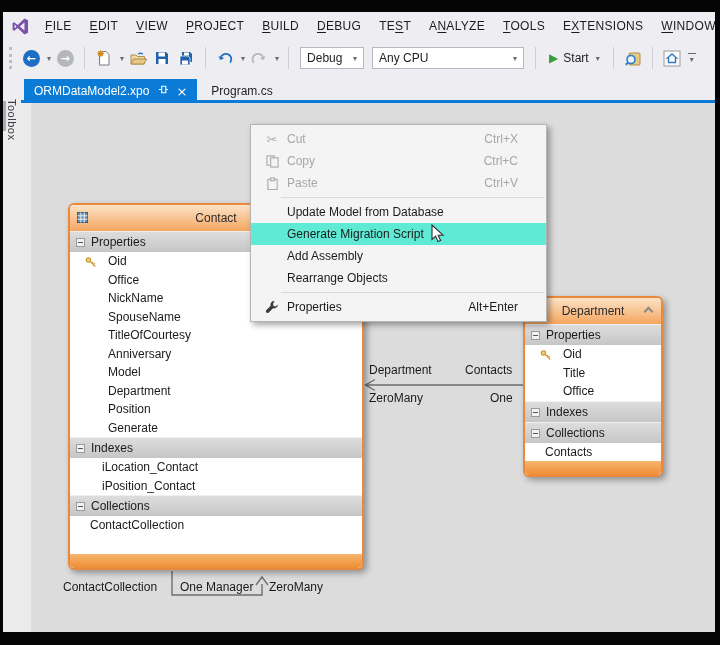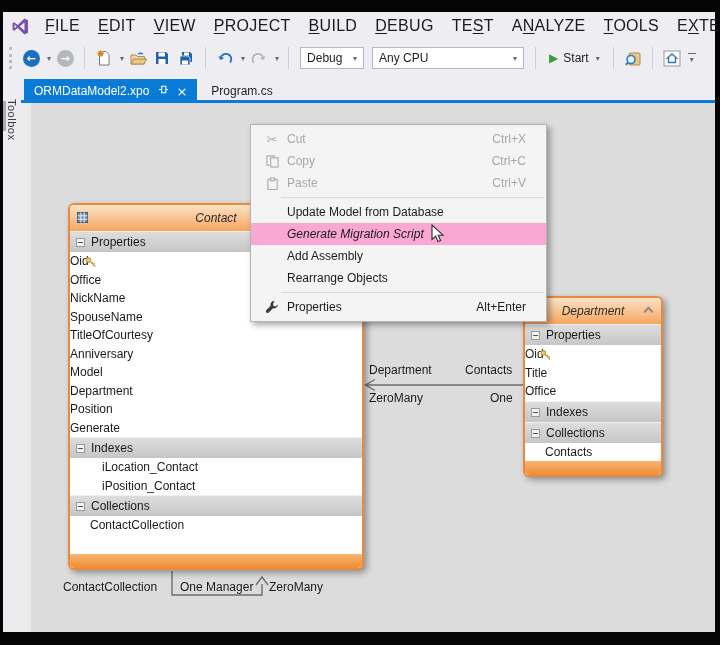--- a/index.html
+++ b/index.html
@@ -5,21 +5,21 @@
   * { margin:0; padding:0; box-sizing:border-box; }
   html,body { width:720px; height:645px; overflow:hidden; }
   body { font-family:"Liberation Sans", sans-serif; font-size:12px; color:#1B1B1B; background:#000; }
   .frame { position:relative; width:720px; height:645px; background:#050505; }
   .inner { position:absolute; left:3px; right:5px; top:12px; bottom:13px; background:#EEEEF2; }
 
   
   .menubar { height:28px; display:flex; align-items:center; background:#EEEEF2; padding-left:8px; }
   .vs-logo { display:inline-flex; margin-right:6px; }
   .menu-items { display:flex; height:100%; align-items:center; }
-  .menu-item { padding:0 9px; font-size:16px; letter-spacing:.3px; color:#1B1B1B; cursor:default; white-space:nowrap; }
+  .menu-item { padding:0 9px; font-size:12px; letter-spacing:.3px; color:#1B1B1B; cursor:default; white-space:nowrap; }
   .menu-item u { text-underline-offset:2px; }
 
   
   .toolbar { height:36px; display:flex; align-items:center; background:#EEEEF2; padding-left:6px; gap:4px; }
   .grip { width:4px; height:22px; border-left:3px dotted #B9BCC4; margin-right:4px; }
   .tbtn { display:inline-flex; align-items:center; justify-content:center; height:24px; min-width:20px; }
   .circle { width:17px; height:17px; border-radius:50%; display:flex; align-items:center; justify-content:center;
             font-family:"DejaVu Sans", sans-serif; font-size:11px; color:#fff; font-weight:bold; }
   .circle.back { background:#1E6FC4; }
   .circle.fwd  { background:#B4B7BC; }
@@ -51,50 +51,50 @@
   .toolbox-label { position:absolute; top:-4px; left:3px; writing-mode:vertical-rl; font-size:11px; color:#3B3B3B; letter-spacing:.5px; }
   .canvas { position:relative; flex:1; background:#DCDCDC; overflow:hidden; }
   .canvas-margin { position:absolute; left:0; top:0; bottom:0; width:9px; background:#EBEBEB; }
 
   
   .entity { position:absolute; background:#fff; border:2px solid #E9893E; border-radius:6px;
             box-shadow:3px 3px 6px rgba(0,0,0,.35); overflow:hidden; }
   #entity-contact { left:46px; top:100px; width:296px; height:367px; }
   #entity-department { left:501px; top:193px; width:140px; height:181px; }
   .ent-header { position:relative; height:26px; background:linear-gradient(#FCE3C6,#F5A55F);
-                display:flex; align-items:center; justify-content:center; font-size:12px; color:#2B2B2B;font-style:italic; }
+                display:flex; align-items:center; justify-content:center; font-size:12px; color:#2B2B2B; }
   .ent-header .grid-ic { position:absolute; left:7px; top:7px; }
   .ent-header .chev { position:absolute; right:9px; top:10px; width:7px; height:7px;
                       border-left:2px solid #8A8A8A; border-top:2px solid #8A8A8A; transform:rotate(45deg); }
   .section-header { position:relative; height:21px; background:linear-gradient(#DDDDDD,#C6C6C6);
                     display:flex; align-items:center; padding-left:21px; color:#1B1B1B; border-top:1px solid #EFEFEF; }
   .collapse-box { position:absolute; left:6px; top:6px; width:9px; height:9px; border:1px solid #9A9A9A; background:#F2F2F2; }
   .collapse-box::after { content:""; position:absolute; left:1px; right:1px; top:3px; border-top:1px solid #555; }
   .ent-row { position:relative; height:18.5px; line-height:18.5px; background:#fff; color:#1A1A1A; white-space:nowrap; }
-  .ent-row.sec-properties { }
+  .ent-row.sec-properties { padding-left:38px; }
   .ent-row.sec-indexes { padding-left:32px; }
   .ent-row.sec-collections { padding-left:20px; }
   .ent-row .key-ic { position:absolute; left:15px; top:3px; }
   .ent-footer { position:absolute; left:0; right:0; bottom:0; height:14px;
                 background:linear-gradient(#F7B56E,#EE8E35); border-radius:0 0 4px 4px; }
 
   
   .connectors { position:absolute; left:0; top:0; width:693px; height:529px; pointer-events:none; }
   .assoc-label { position:absolute; font-size:12px; color:#1A1A1A; white-space:nowrap; }
 
   
   .context-menu { position:absolute; left:228px; top:21px; width:297px; background:#F4F4F4;
                   border:1px solid #B5B5B5; box-shadow:3px 3px 6px rgba(0,0,0,.35); padding:3px 0; }
   .cm-item { display:flex; align-items:center; height:22px; padding-left:8px; }
   .cm-item .cm-icon { width:26px; display:flex; align-items:center; justify-content:center;
                       font-family:"DejaVu Sans", sans-serif; font-size:13px; color:#A9ABAD; }
   .cm-item .cm-label { padding-left:2px; }
-  .cm-item .cm-shortcut { margin-left:auto; padding-right:20px; }
+  .cm-item .cm-shortcut { margin-left:auto; padding-right:28px; }
   .cm-item.disabled .cm-label, .cm-item.disabled .cm-shortcut { color:#A5A7A9; }
-  .cm-item.highlighted { background:#f9a8d4;font-style:italic; }
+  .cm-item.highlighted { background:#5eead4; }
   .cm-sep { height:1px; background:#DADADA; margin:3px 2px 3px 30px; }
 
   .cursor-svg { position:absolute; left:409px; top:121px; }
   .bottombar { position:absolute; left:0; right:0; bottom:0; height:13px; background:#050505; }
   .titlebar { position:absolute; left:0; right:0; top:0; height:12px; background:#050505; }
 </style>
 </head>
 <body>
 
 <div class="frame">

